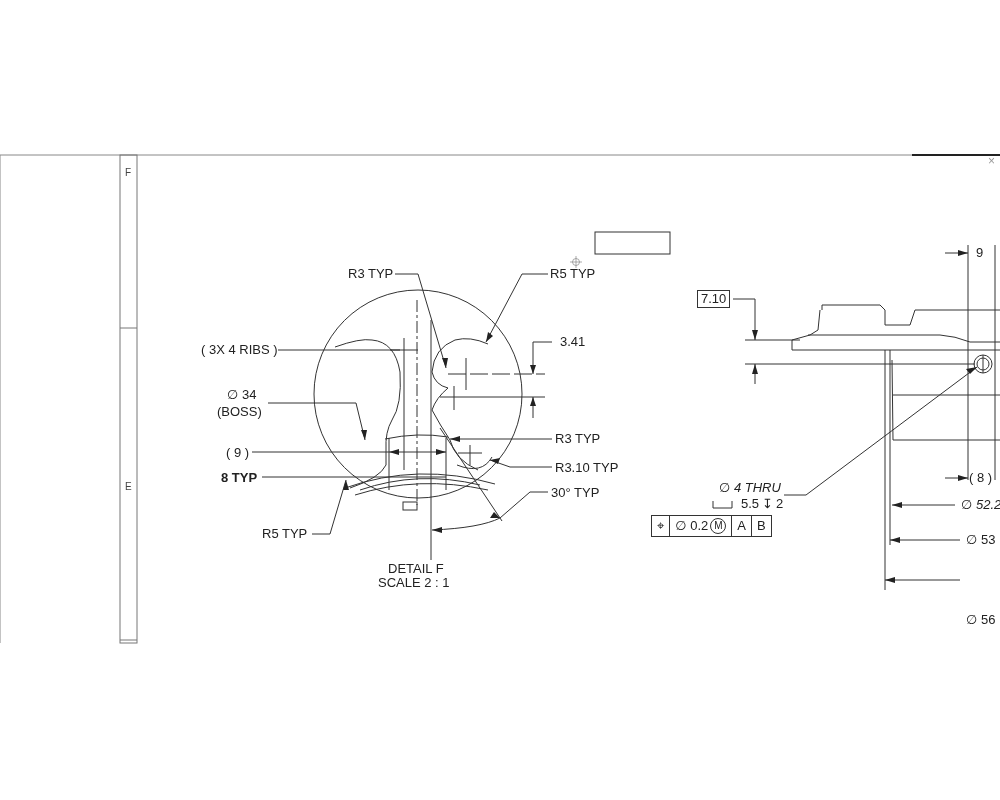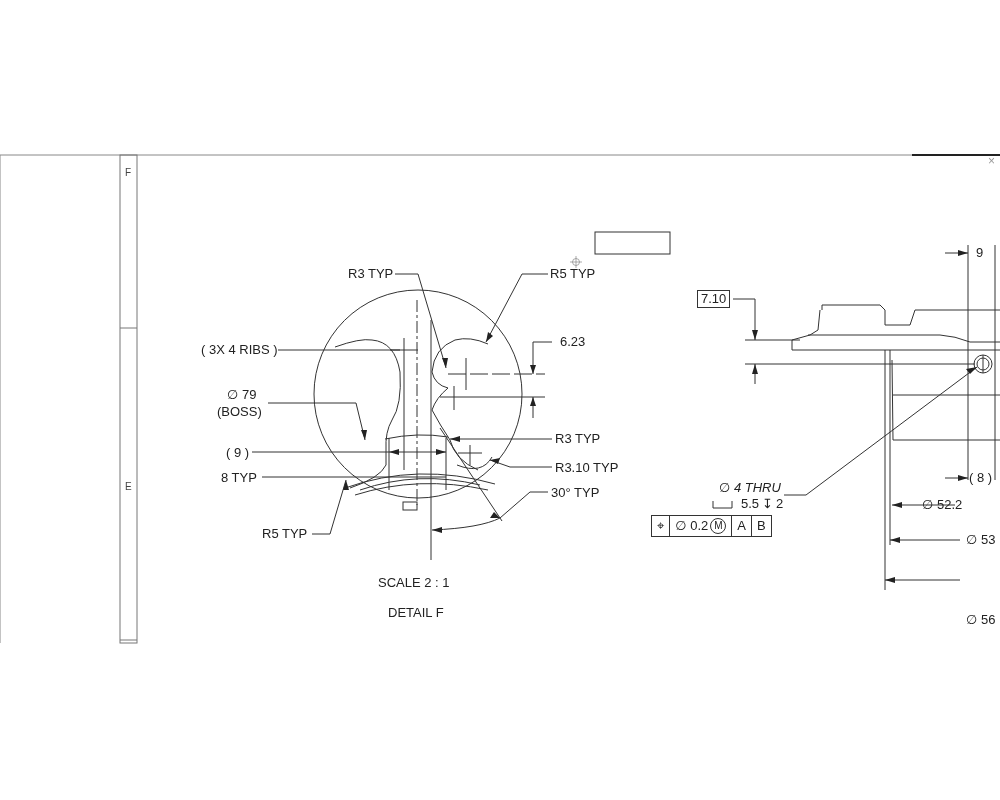--- a/index.html
+++ b/index.html
@@ -135,36 +135,36 @@
   </g>
 </svg>
 
 <span class="zone" style="left:125px;top:167px;">F</span>
 <span class="zone" style="left:125px;top:481px;">E</span>
 <span class="close-x">×</span>
 
 <span class="lbl" style="left:348px;top:267px;">R3 TYP</span>
 <span class="lbl" style="left:550px;top:267px;">R5 TYP</span>
 <span class="lbl" style="left:201px;top:343px;">( 3X 4 RIBS )</span>
-<span class="lbl" style="left:227px;top:388px;">∅ 79</span>
+<span class="lbl" style="left:227px;top:388px;">∅ 34</span>
 <span class="lbl" style="left:217px;top:405px;">(BOSS)</span>
 <span class="lbl" style="left:226px;top:446px;">( 9 )</span>
-<span class="lbl" style="left:221px;top:471px;">8 TYP</span>
+<span class="lbl" style="left:221px;top:471px;font-weight:bold;">8 TYP</span>
 <span class="lbl" style="left:262px;top:527px;">R5 TYP</span>
-<span class="lbl" style="left:560px;top:335px;">6.23</span>
+<span class="lbl" style="left:560px;top:335px;">3.41</span>
 <span class="lbl" style="left:555px;top:432px;">R3 TYP</span>
 <span class="lbl" style="left:555px;top:461px;">R3.10 TYP</span>
 <span class="lbl" style="left:551px;top:486px;">30° TYP</span>
-<span class="lbl" style="left:388px;top:562px;margin-top:44px;">DETAIL F</span>
+<span class="lbl" style="left:388px;top:562px;">DETAIL F</span>
 <span class="lbl" style="left:378px;top:576px;">SCALE 2 : 1</span>
 
 <span class="boxed" style="left:697px;top:290px;">7.10</span>
 <span class="lbl" style="left:976px;top:246px;">9</span>
 <span class="lbl" style="left:969px;top:471px;">( 8 )</span>
-<span class="lbl" style="left:922px;top:498px;">∅ 52.2</span>
+<span class="lbl" style="left:961px;top:498px;font-style:italic;">∅ 52.2</span>
 <span class="lbl" style="left:966px;top:533px;">∅ 53</span>
 <span class="lbl" style="left:966px;top:573px;margin-top:40px;">∅ 56</span>
 <span class="lbl" style="left:719px;top:481px;font-style:italic;">∅ 4 THRU</span>
 <span class="lbl" style="left:741px;top:497px;">5.5</span>
 <span class="lbl" style="left:762px;top:497px;">↧</span>
 <span class="lbl" style="left:776px;top:497px;">2</span>
 
 <div class="fcf">
   <div>⌖</div>
   <div>

